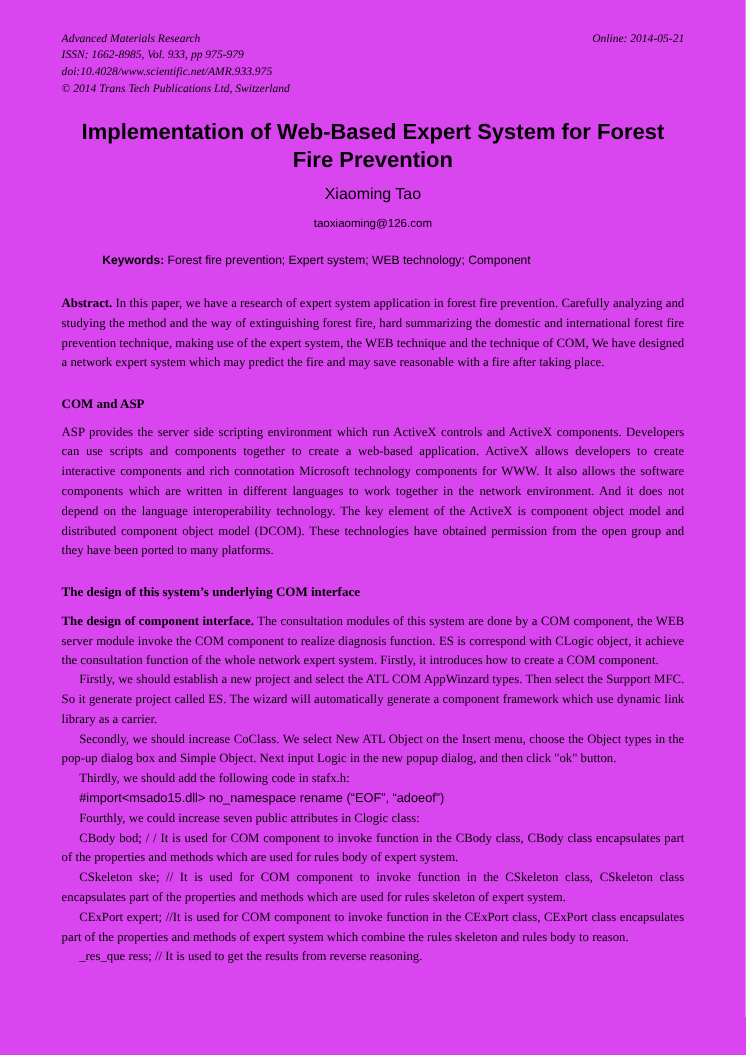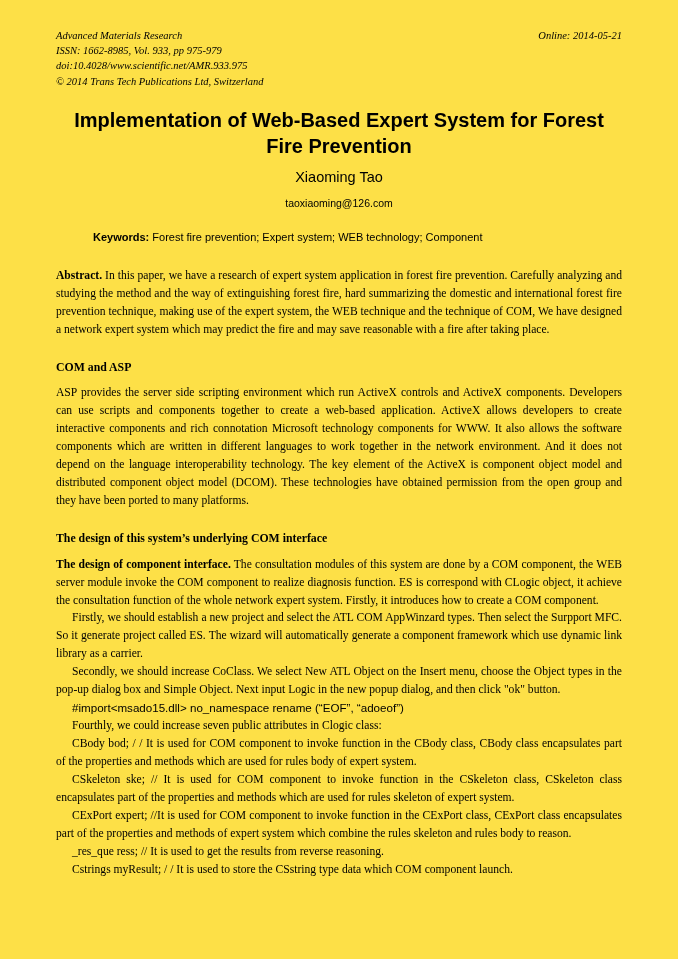--- a/index.html
+++ b/index.html
@@ -8,21 +8,21 @@
     background: #ffffff;
   }
   body {
     font-family: "Liberation Serif", serif;
     color: #000000;
   }
   .page {
     width: 678px;
     height: 959px;
     box-sizing: border-box;
-    background: #fde047;
+    background: #d946ef;
     padding: 28px 56px 20px 56px;
     position: relative;
     overflow: hidden;
   }
   .journal-header {
     display: flex;
     justify-content: space-between;
     align-items: flex-start;
     font-style: italic;
     font-size: 10.5px;
@@ -138,21 +138,21 @@
   </div>
 
   <h2 class="section">COM and ASP</h2>
   <p class="body">ASP provides the server side scripting environment which run ActiveX controls and ActiveX components. Developers can use scripts and components together to create a web-based application. ActiveX allows developers to create interactive components and rich connotation Microsoft technology components for WWW. It also allows the software components which are written in different languages to work together in the network environment. And it does not depend on the language interoperability technology. The key element of the ActiveX is component object model and distributed component object model (DCOM). These technologies have obtained permission from the open group and they have been ported to many platforms.</p>
 
   <h2 class="section">The design of this system’s underlying COM interface</h2>
   <p class="body"><span class="runin-label">The design of component interface.</span><span> The consultation modules of this system are done by a COM component, the WEB server module invoke the COM component to realize diagnosis function. ES is correspond with CLogic object, it achieve the consultation function of the whole network expert system. Firstly, it introduces how to create a COM component.</span></p>
 
   <p class="body indent">Firstly, we should establish a new project and select the ATL COM AppWinzard types. Then select the Surpport MFC. So it generate project called ES. The wizard will automatically generate a component framework which use dynamic link library as a carrier.</p>
   <p class="body indent">Secondly, we should increase CoClass. We select New ATL Object on the Insert menu, choose the Object types in the pop-up dialog box and Simple Object. Next input Logic in the new popup dialog, and then click "ok" button.</p>
+  <p class="body indent">Thirdly, we should add the following code in stafx.h:</p>
   <p class="body indent mono-ish">#import&lt;msado15.dll&gt; no_namespace rename (“EOF”, “adoeof”)</p>
   <p class="body indent">Fourthly, we could increase seven public attributes in Clogic class:</p>
   <p class="body indent">CBody bod; / / It is used for COM component to invoke function in the CBody class, CBody class encapsulates part of the properties and methods which are used for rules body of expert system.</p>
   <p class="body indent">CSkeleton ske; // It is used for COM component to invoke function in the CSkeleton class, CSkeleton class encapsulates part of the properties and methods which are used for rules skeleton of expert system.</p>
   <p class="body indent">CExPort expert; //It is used for COM component to invoke function in the CExPort class, CExPort class encapsulates part of the properties and methods of expert system   which combine the rules skeleton and rules body to reason.</p>
   <p class="body indent">_res_que ress; // It is used to get the results from reverse reasoning.</p>
-  <p class="body indent">Cstrings myResult; / / It is used to store the CSstring type data which COM component launch.</p>
 
 </div>
 
 </body></html>

